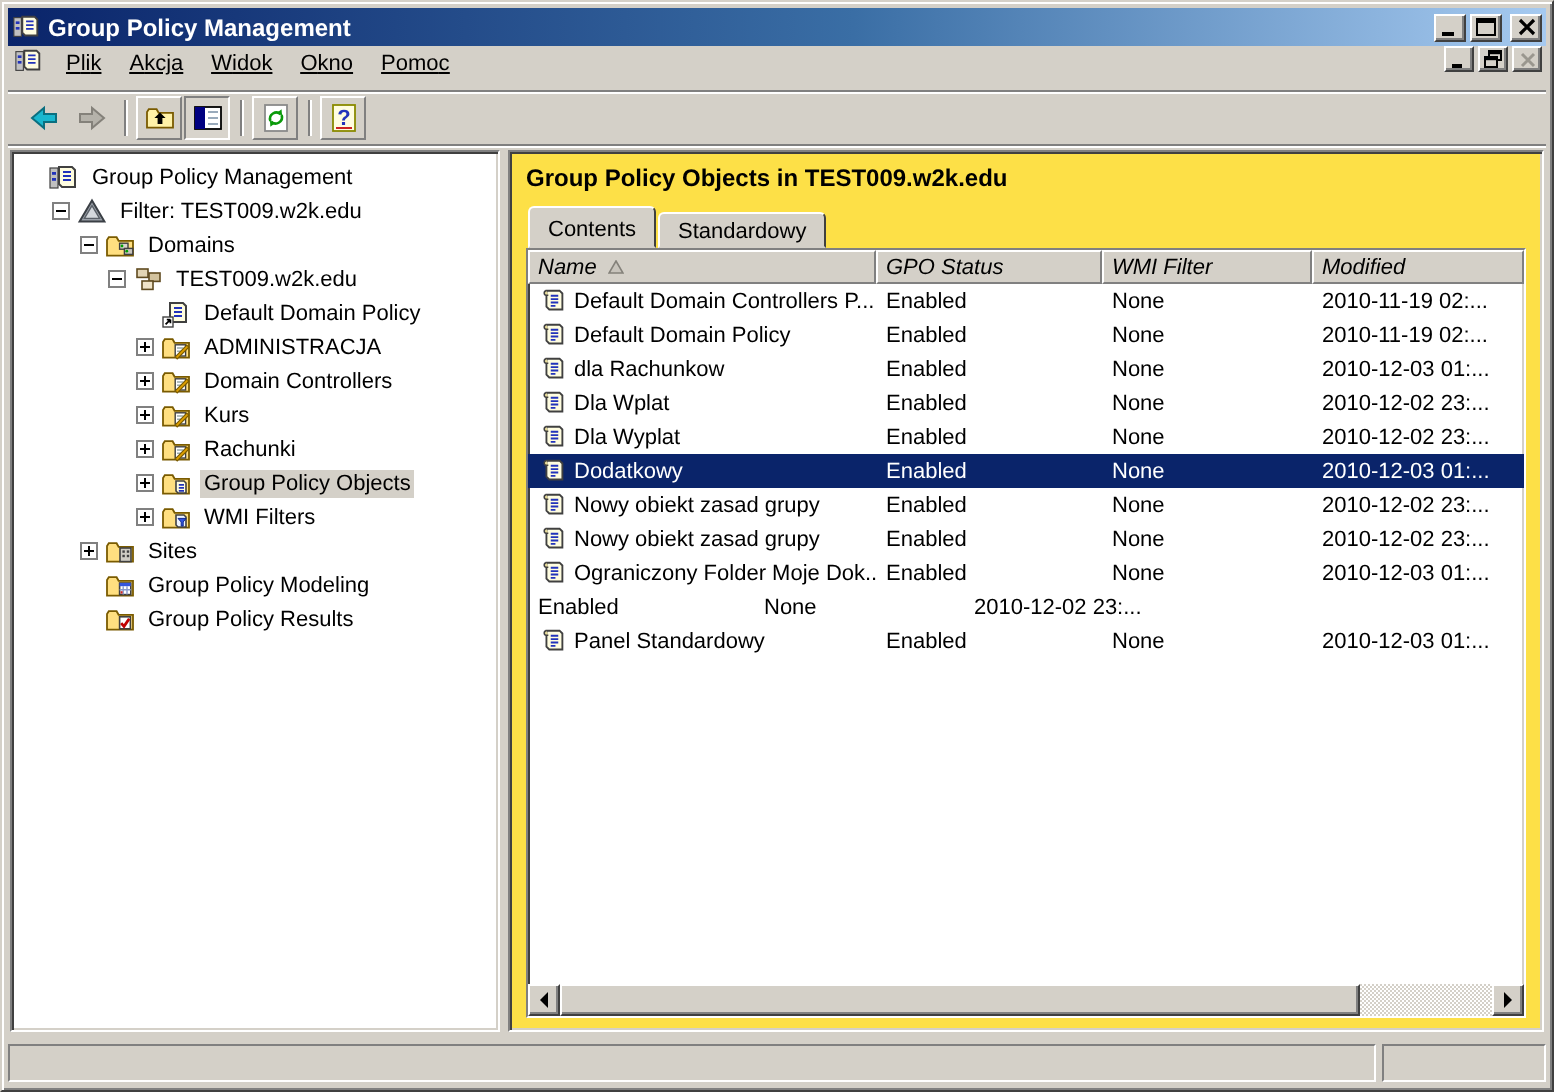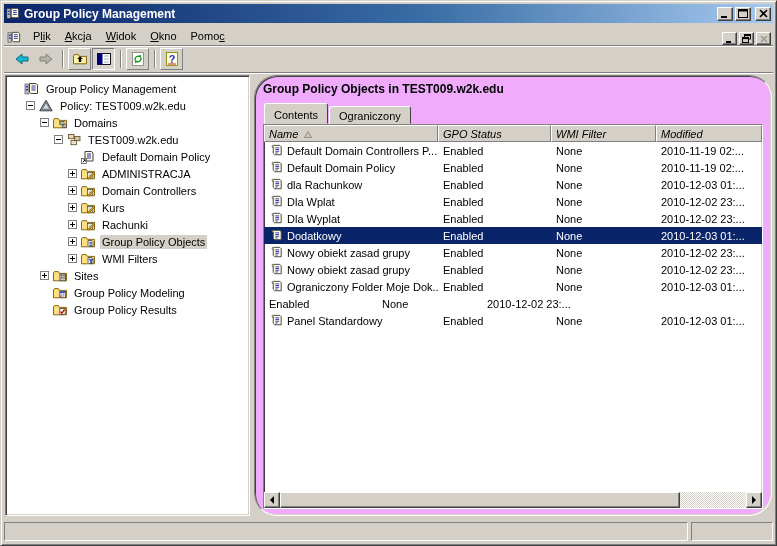--- a/index.html
+++ b/index.html
@@ -33,23 +33,24 @@
     width:16px; height:14px; margin-left:2px; background:#D4D0C8;
     border:1px solid; border-color:#fff #404040 #404040 #fff;
     box-shadow: inset -1px -1px 0 #808080;
     display:flex; align-items:center; justify-content:center;
   }
   .winbtn.gap { margin-left:4px; }
   .winbtn svg { display:block; }
   
   .menubar {
     height:23px; flex:0 0 23px;
-    display:flex; align-items:flex-end; padding:0 2px;
+    display:flex; align-items:flex-start; padding:0 2px;
     border-bottom:1px solid #808080;
     box-shadow: 0 1px 0 #fff;
+    text-decoration: underline;
   }
   .menubar .micon { width:15px; height:15px; margin:0 4px 0 1px; }
   .menu-item { padding:3px 7px; cursor:default; }
   .menu-item u { text-decoration:underline; }
   .menubar .spacer { flex:1; }
   .smallbtn {
     width:15px; height:13px; margin-left:2px; background:#D4D0C8;
     border:1px solid; border-color:#fff #404040 #404040 #fff;
     box-shadow: inset -1px -1px 0 #808080;
     display:flex; align-items:center; justify-content:center;
@@ -91,22 +92,22 @@
   }
   .expander.plus::after {
     content:""; position:absolute; left:3px; top:1px; width:1px; height:5px; background:#000;
   }
   .exp-placeholder { width:12px; flex:0 0 12px; }
   .tree-row .nicon { width:16px; height:16px; flex:0 0 16px; margin-right:4px; }
   .tree-label { padding:1px 2px; }
   .tree-label.selected { background:#D4D0C8; }
   .splitter { width:4px; flex:0 0 4px; }
   .right-panel {
-    flex:1; background:#f0abfc; display:flex; flex-direction:column;
-    padding:5px 8px 6px 8px; min-width:0;border-radius:23px;
+    flex:1; background:#fde047; display:flex; flex-direction:column;
+    padding:5px 8px 6px 8px; min-width:0;
   }
   .pane-heading { font-size:12px; font-weight:bold; margin:1px 0 7px 0; }
   
   .tabs { display:flex; align-items:flex-end; height:21px; flex:0 0 21px; padding-left:1px; }
   .tab {
     background:#D4D0C8; padding:3px 9px 3px 9px; margin-right:1px;
     border:1px solid; border-color:#fff #404040 #D4D0C8 #fff;
     border-radius:3px 3px 0 0; height:18px;
   }
   .tab.active { height:21px; padding-top:5px; font-size:11px; position:relative; z-index:2; }
@@ -285,21 +286,21 @@
             </svg></span>
           <span class="tree-label">Group Policy Management</span>
         </div>
         <div class="tree-row">
           <span style="width: 18px; flex: 0 0 18px;"></span>
           <span class="expander minus"></span>
           <span class="nicon"><svg width="16" height="16" viewBox="0 0 16 16">
               <path d="M8 2.2 L14.2 12.8 H1.8 Z" fill="#9aa0a8" stroke="#3a3f45"></path>
               <path d="M8 4.8 L11.8 11.2 H4.2 Z" fill="#d4d8dd" stroke="#5a6068" stroke-width="0.7"></path>
             </svg></span>
-          <span class="tree-label">Policy: TEST009.w2k.edu</span>
+          <span class="tree-label">Filter: TEST009.w2k.edu</span>
         </div>
         <div class="tree-row">
           <span style="width: 32px; flex: 0 0 32px;"></span>
           <span class="expander minus"></span>
           <span class="nicon"><svg width="16" height="16" viewBox="0 0 16 16">
               <path d="M1.5 12.8 V5 L2.4 3.6 H6.3 L7.3 5.4 H14.5 V12.8 Z" fill="#FFDF80" stroke="#7a5b00" stroke-width="0.9"></path>
               <rect x="7.8" y="6.6" width="4.2" height="3" fill="#d8d4cc" stroke="#404040" stroke-width="0.7"></rect>
               <circle cx="9" cy="8" r="0.7" fill="#00a000"></circle>
               <rect x="10.2" y="9.2" width="4.2" height="3" fill="#c8c4bc" stroke="#404040" stroke-width="0.7"></rect>
               <circle cx="11.4" cy="10.6" r="0.7" fill="#00a000"></circle>
@@ -427,21 +428,21 @@
           <span class="tree-label">Group Policy Results</span>
         </div>
       </div>
 
     <div class="splitter"></div>
 
     <div class="right-panel sunken">
       <div class="pane-heading">Group Policy Objects in TEST009.w2k.edu</div>
       <div class="tabs" id="tabs">
           <span class="tab active">Contents</span>
-          <span class="tab">Ograniczony</span>
+          <span class="tab">Standardowy</span>
         </div>
       <div class="listview sunken">
         <div class="lheader" id="list-header">
             <span class="hcell" style="width: 174px; flex: 0 0 174px;">Name<span class="sort-arrow"><svg width="8" height="7" viewBox="0 0 8 7">
                   <path d="M4 0.5 L7.5 6.5 H0.5 Z" fill="#c8c4bc" stroke="#84817a" stroke-width="0.8"></path>
                 </svg></span></span>
             <span class="hcell" style="width: 113px; flex: 0 0 113px;">GPO Status</span>
             <span class="hcell" style="width: 105px; flex: 0 0 105px;">WMI Filter</span>
             <span class="hcell" style="flex: 1 1 0%;">Modified</span>
           </div>

